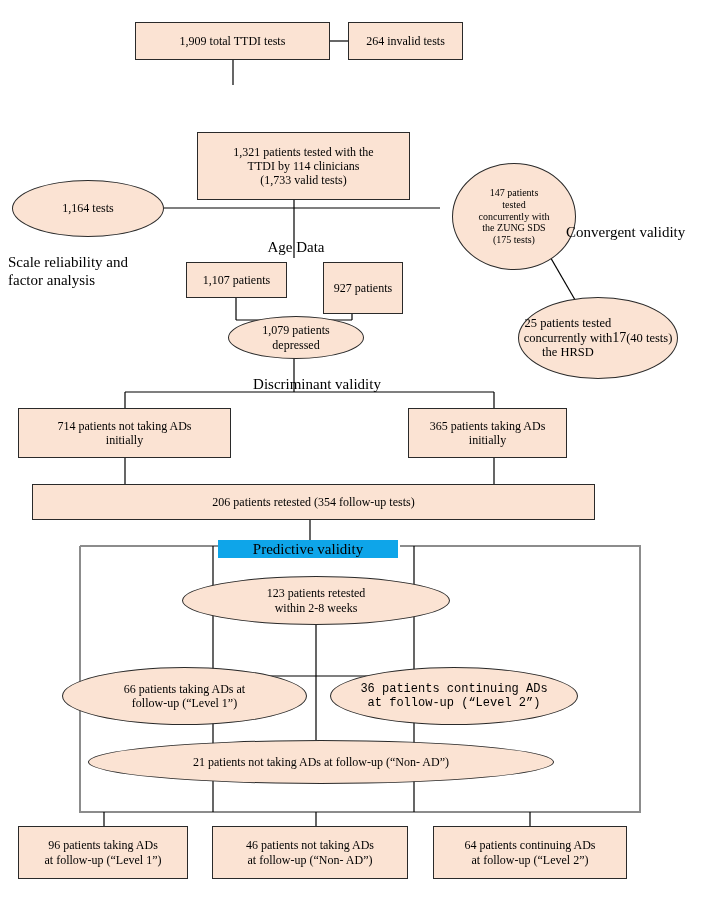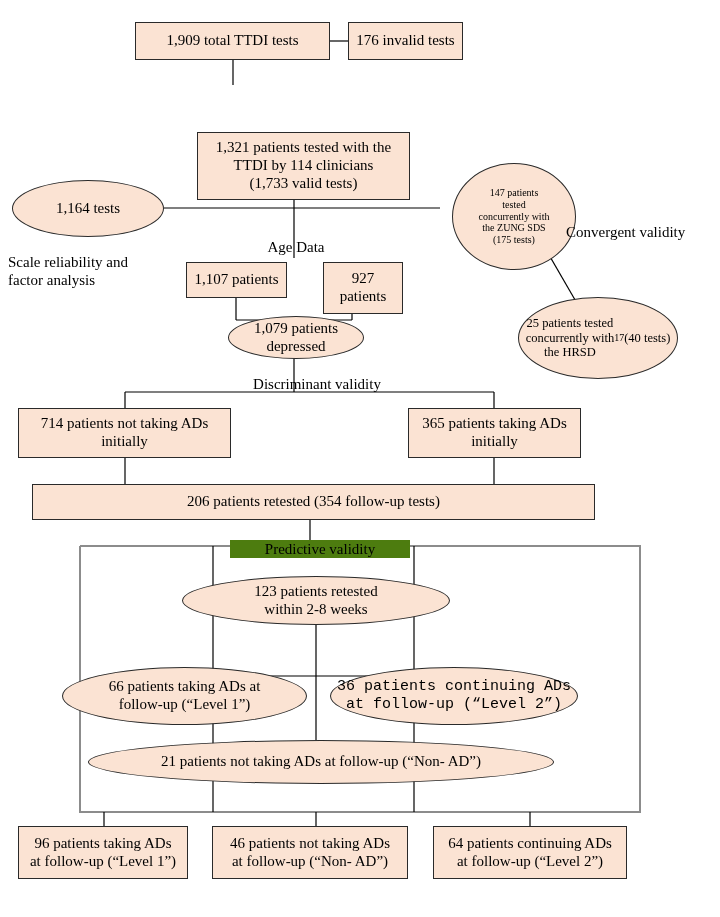--- a/index.html
+++ b/index.html
@@ -28,38 +28,38 @@
   }
   .node {
     position: absolute;
     box-sizing: border-box;
     background: #fbe3d3;
     border: 1px solid #2a2a2a;
     display: flex;
     align-items: center;
     justify-content: center;
     text-align: center;
-    font-size: 15px;
+    font-size: 12px;
     line-height: 1.18;
     padding: 2px 4px;
     white-space: pre-line;
   }
   .node.ellipse {
     border-radius: 50%;
   }
   .label {
     position: absolute;
     font-size: 15px;
     text-align: center;
     line-height: 1.2;
     white-space: pre-line;
     color: #000000;
   }
   .sub {
-    font-size: 10px;
+    font-size: 14px;
     vertical-align: sub;
   }
 </style>
 </head>
 <body>
 
 <div id="canvas">
 
   <svg class="lines" viewBox="0 0 720 917">
     <g stroke="#000000" stroke-width="1.2" fill="none">
@@ -103,21 +103,21 @@
       <line x1="316" y1="676" x2="316" y2="740"></line>
 
       <line x1="104" y1="812" x2="104" y2="828"></line>
       <line x1="316" y1="812" x2="316" y2="828"></line>
       <line x1="530" y1="812" x2="530" y2="828"></line>
     </g>
   </svg>
 
   <div class="node" style="left:135px; top:22px; width:195px; height:38px;">1,909 total TTDI tests</div>
 
-  <div class="node" style="left:348px; top:22px; width:115px; height:38px;">176 invalid tests</div>
+  <div class="node" style="left:348px; top:22px; width:115px; height:38px;">264 invalid tests</div>
 
   <div class="node" style="left:197px; top:85px; width:213px; height:68px;margin-top:47px;">1,321 patients tested with the
 TTDI by 114 clinicians
 (1,733 valid tests)</div>
 
   <div class="node ellipse" style="left:12px; top:180px; width:152px; height:57px;">1,164 tests</div>
 
   <div class="node ellipse" style="left:452px; top:163px; width:124px; height:107px; font-size:10px;">147 patients
 tested
 concurrently with
@@ -134,21 +134,21 @@
   <div class="node" style="left:186px; top:262px; width:101px; height:36px;">1,107 patients</div>
 
   <div class="node" style="left:323px; top:262px; width:80px; height:52px;">927 patients</div>
 
   <div class="node ellipse" style="left:228px; top:316px; width:136px; height:43px;text-align:center;">1,079 patients
 depressed</div>
 
   <div class="node" style="left:18px; top:408px; width:213px; height:50px;">714  patients not taking ADs
 initially</div>
 
-  <div class="node" style="left:408px; top:408px; width:173px; height:50px;">365 patients taking ADs
+  <div class="node" style="left:408px; top:408px; width:159px; height:50px;">365 patients taking ADs
 initially</div>
 
   <div class="node" style="left:32px; top:484px; width:563px; height:36px;">206 patients retested (354 follow-up tests)</div>
 
   <div class="node ellipse" style="left:182px; top:576px; width:268px; height:49px;">123 patients retested
 within 2-8 weeks</div>
 
   <div class="node ellipse" style="left:62px; top:667px; width:245px; height:58px;">66 patients taking ADs at
 follow-up (“Level 1”)</div>
 
@@ -168,15 +168,15 @@
 
   <div class="label" style="left:8px; top:253px; width:170px; text-align:left;">Scale reliability and
 factor analysis</div>
 
   <div class="label" style="left:566px; top:223px; width:150px; text-align:left;">Convergent validity</div>
 
   <div class="label" style="left:246px; top:238px; width:100px;">Age Data</div>
 
   <div class="label" style="left:222px; top:375px; width:190px;">Discriminant validity</div>
 
-  <div class="label" style="left:230px; top:540px; width:180px; background:#4d7c0f;">Predictive validity</div>
+  <div class="label" style="left:218px; top:540px; width:180px; background:#0ea5e9;">Predictive validity</div>
 
 </div>
 
 </body></html>

